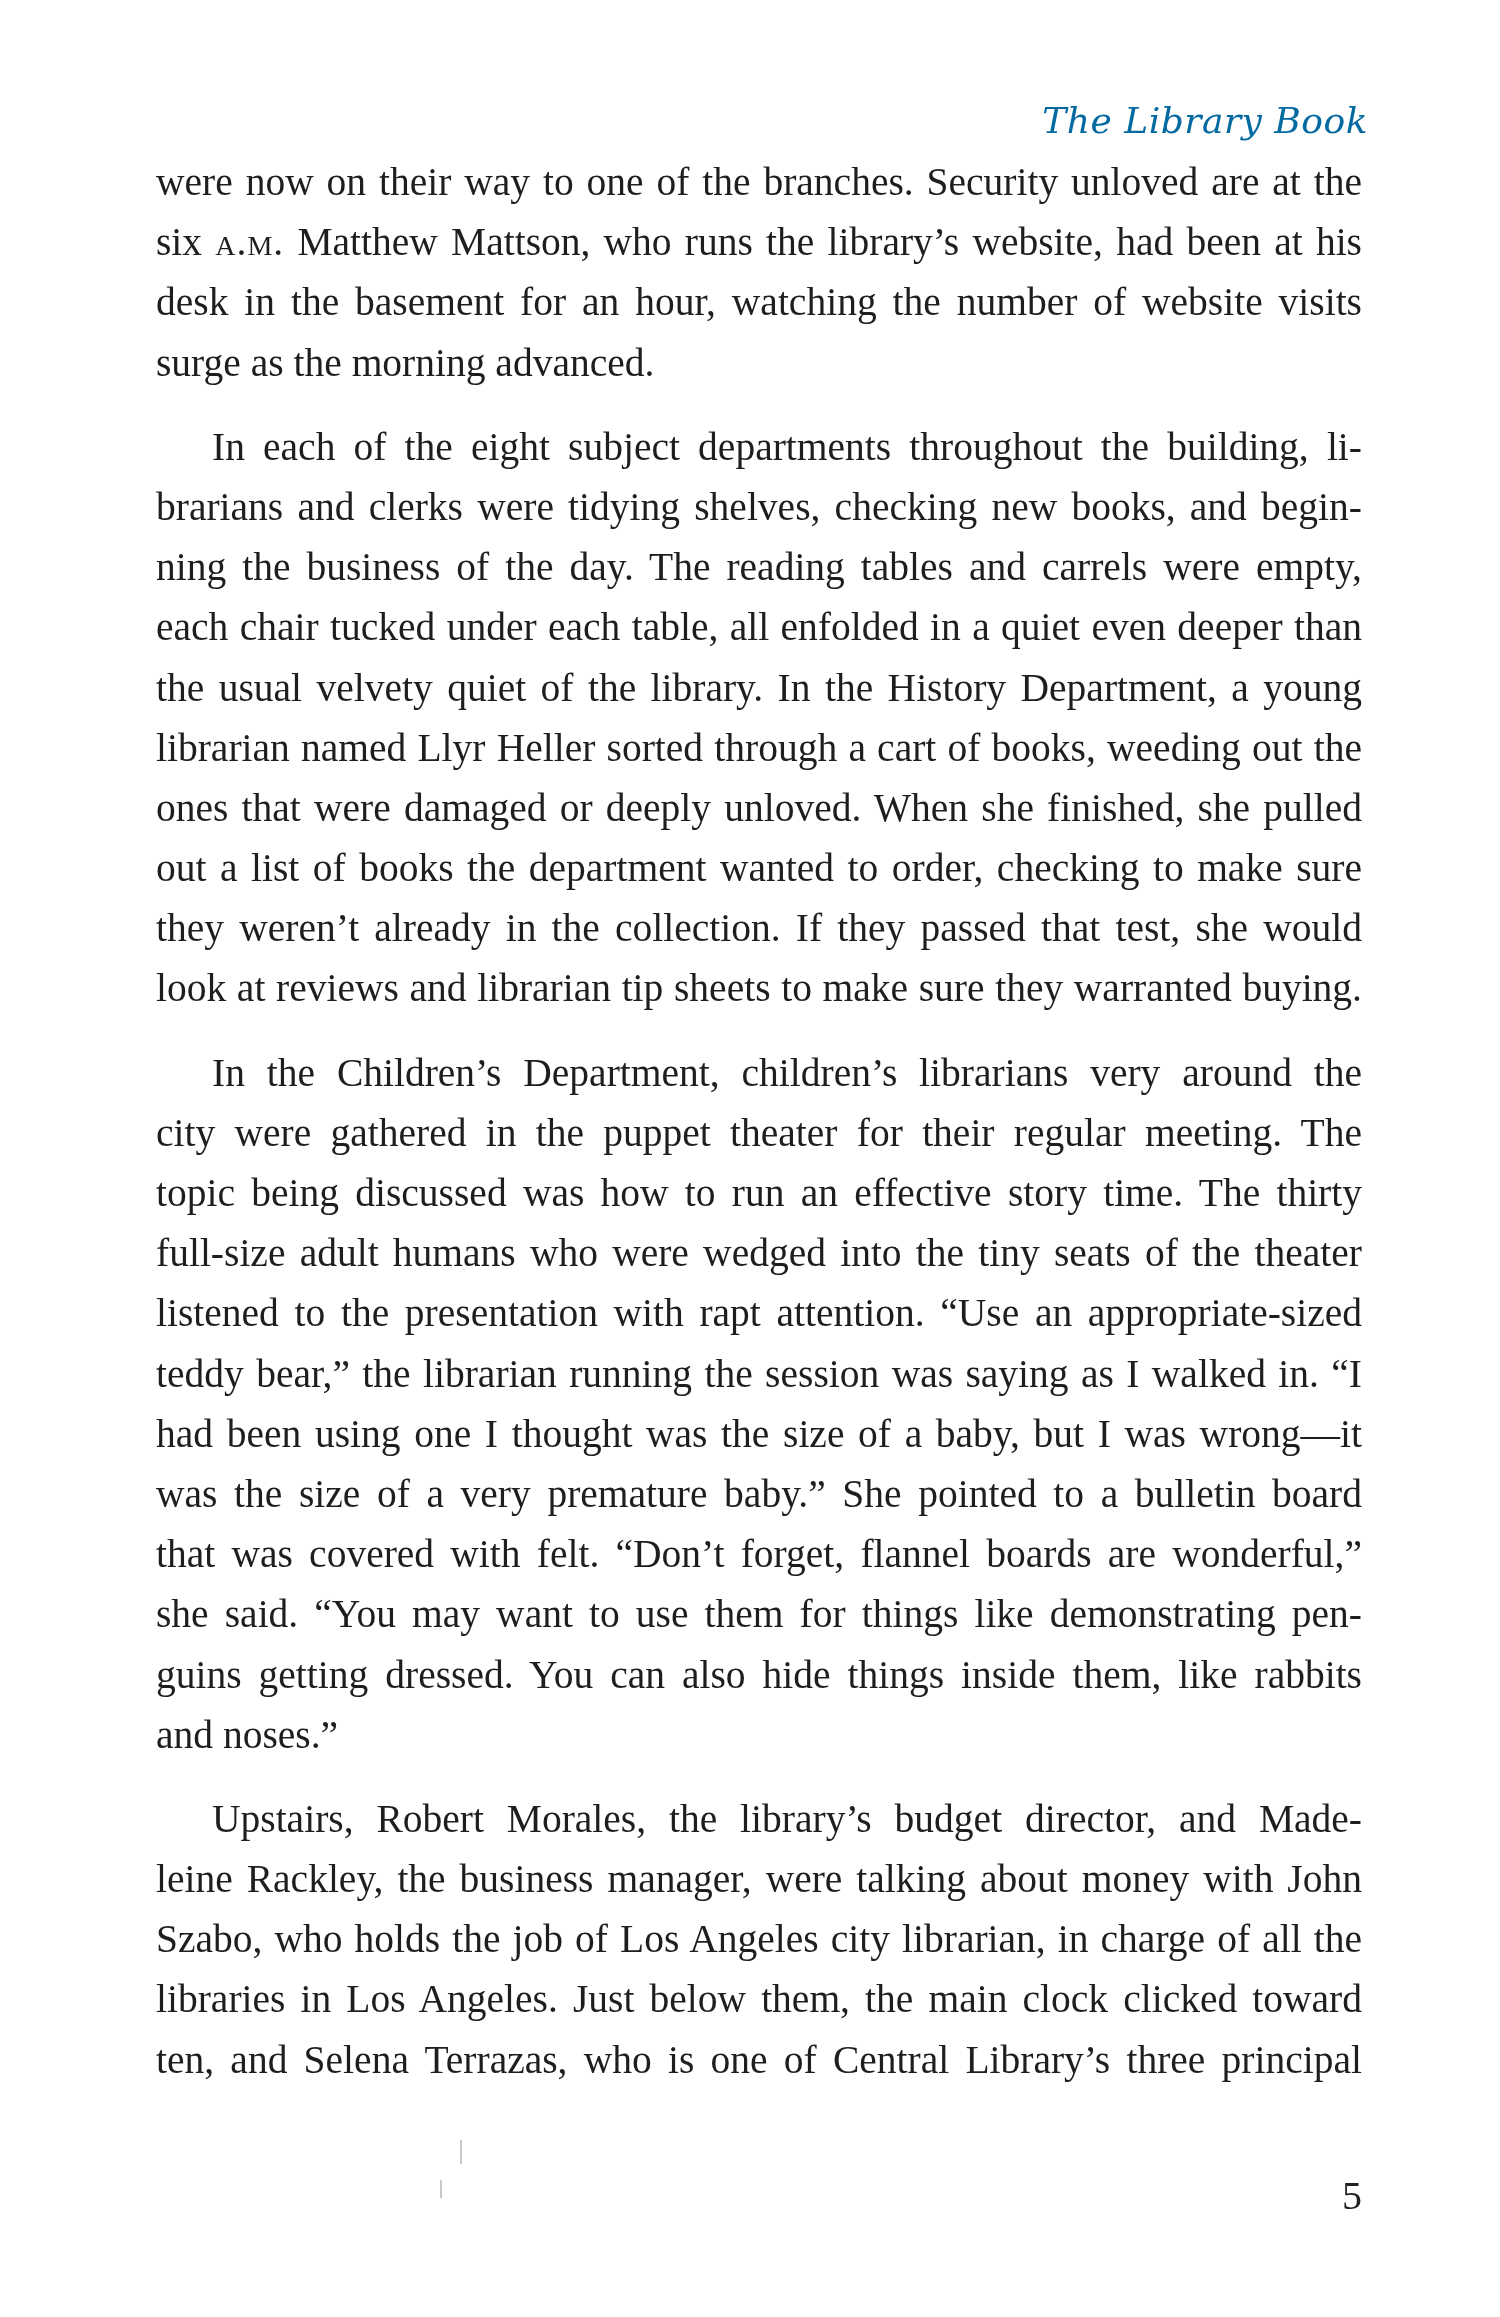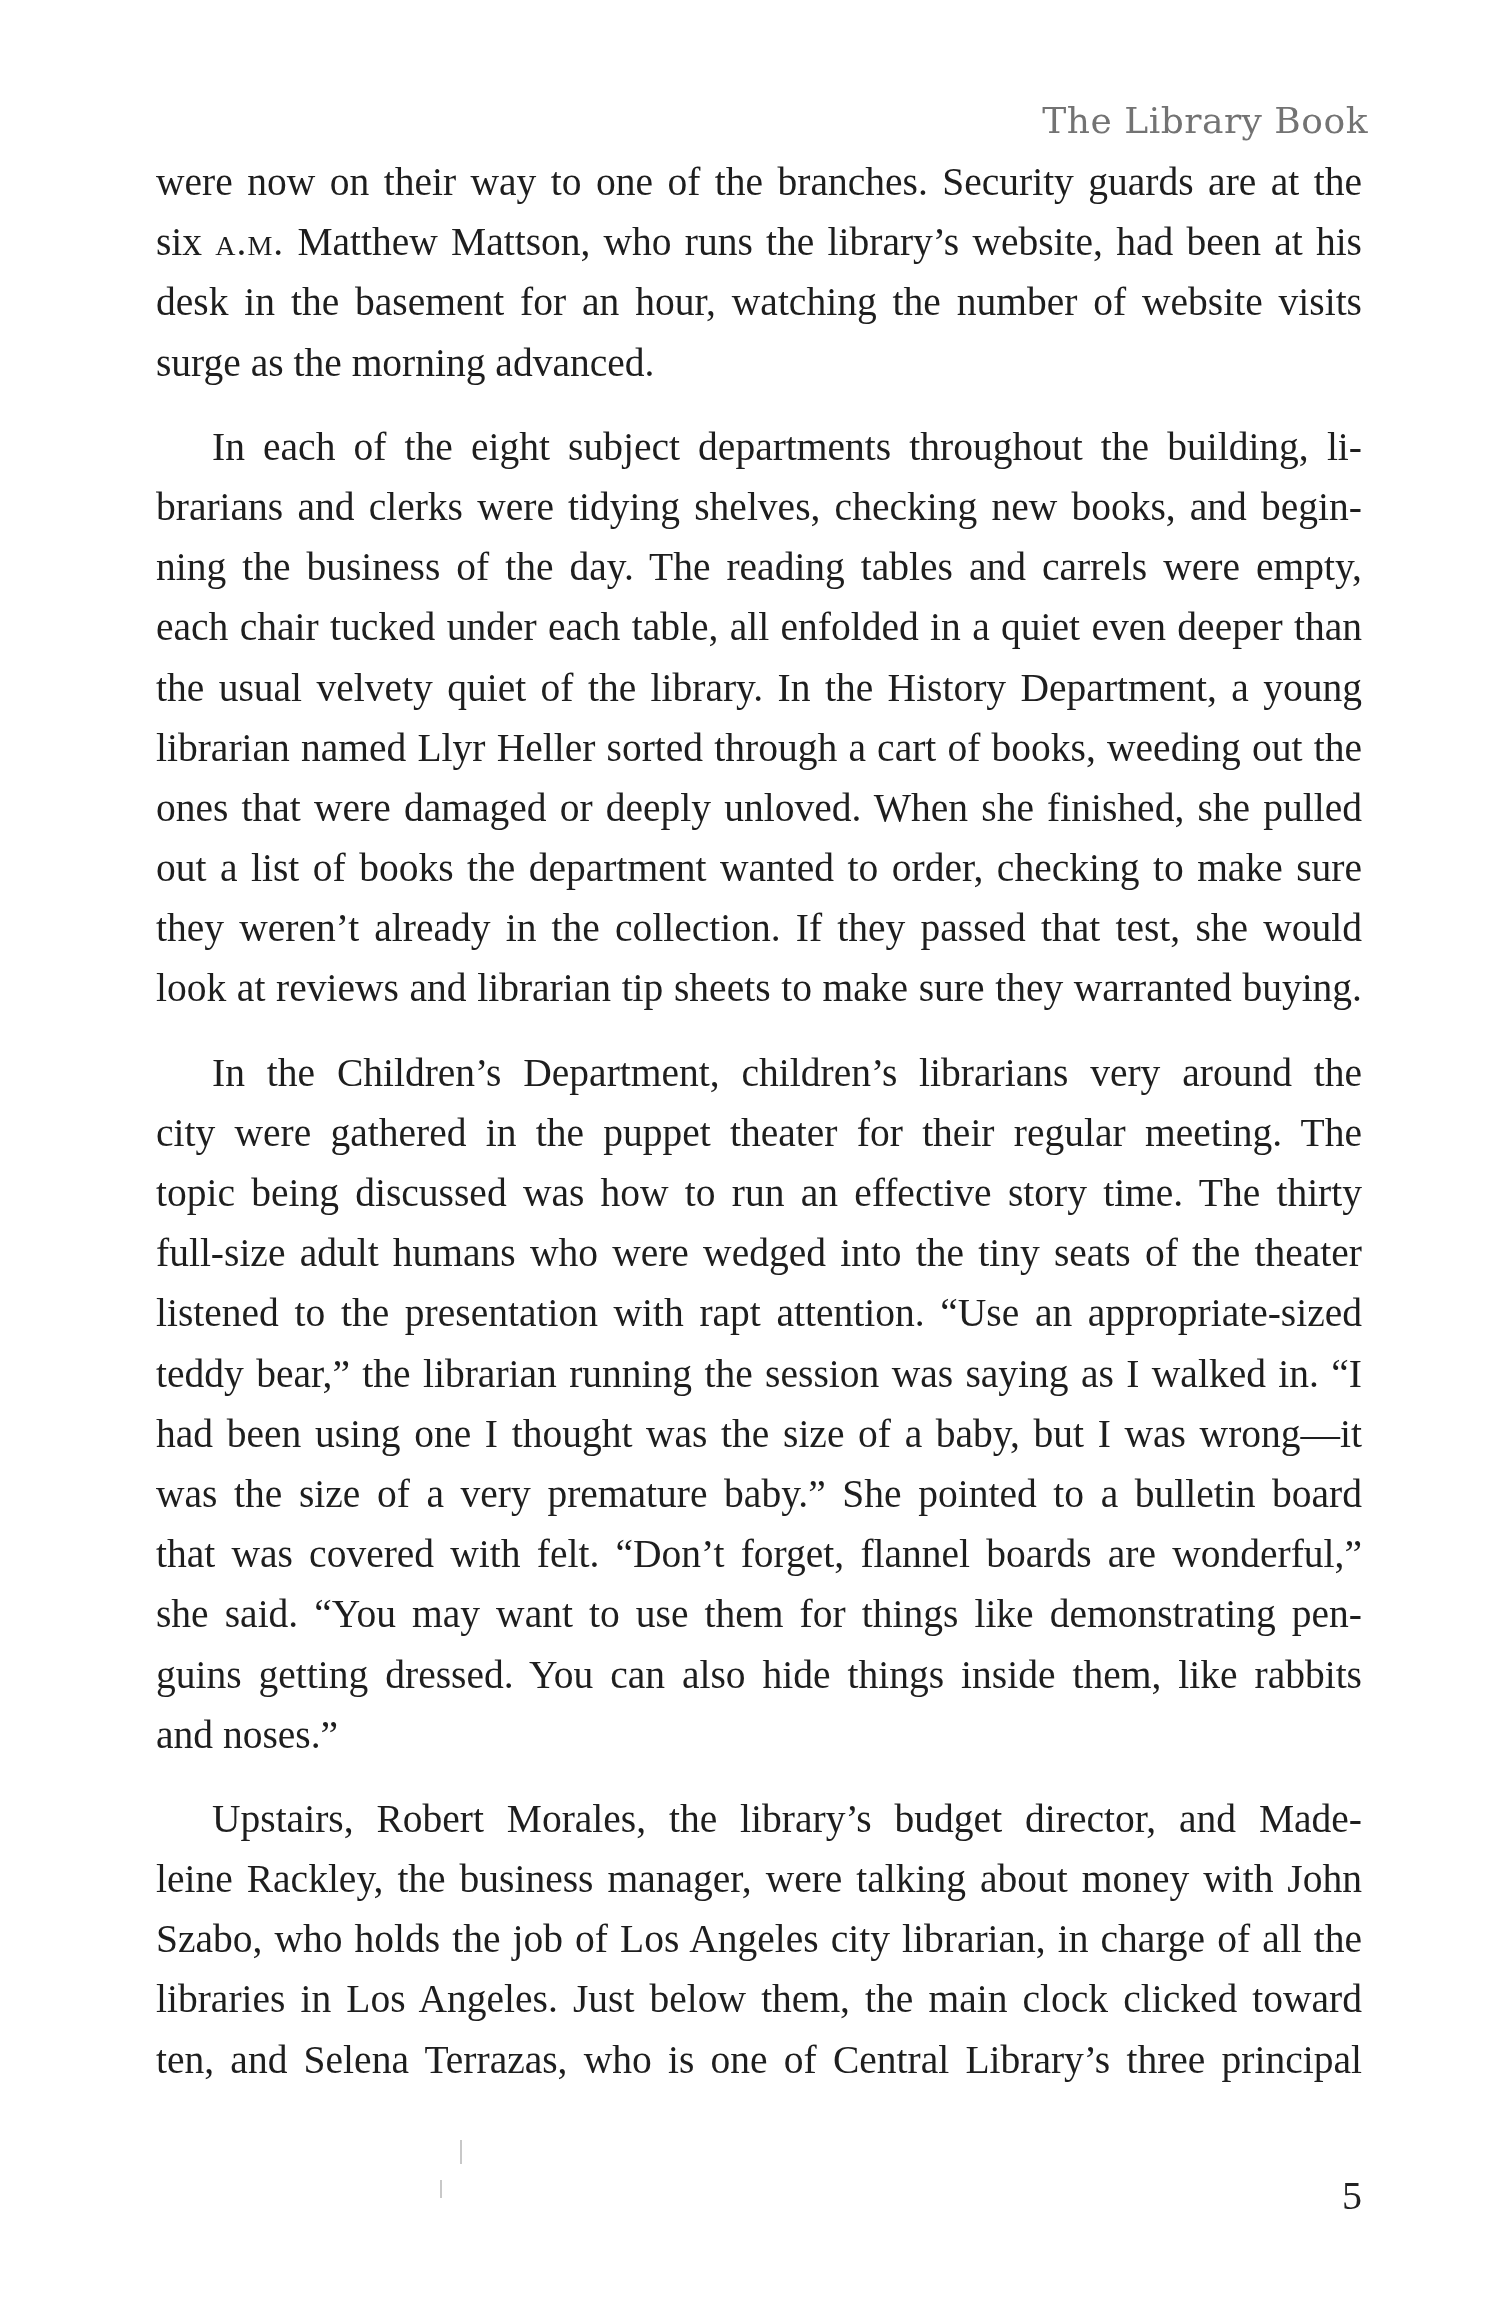--- a/index.html
+++ b/index.html
@@ -19,23 +19,24 @@
       left: 0; top: 0;
       width: 1500px;
       height: 2317px;
       background: #ffffff;
     }
     .running-head {
       position: absolute;
       right: 132px;
       top: 100px;
       font-family: "DejaVu Serif", "Liberation Serif", serif;
+      font-style: italic;
       font-size: 36px;
       letter-spacing: 0.5px;
-      color: #737373;
+      color: #0369a1;
     }
     .body-text {
       position: absolute;
       left: 156px;
       top: 152px;
       width: 1206px;
     }
     .line {
       display: block;
       height: 60.2px;
@@ -76,21 +77,21 @@
 </head>
 <body>
 
 <div class="page">
 
   <div class="running-head">The Library Book</div>
 
   <div class="body-text">
 
     <div>
-      <span class="line">were now on their way to one of the branches. Security guards are at the</span>
+      <span class="line">were now on their way to one of the branches. Security unloved are at the</span>
       <span class="line">six <span class="smallcaps">a.m.</span> Matthew Mattson, who runs the library’s website, had been at his</span>
       <span class="line">desk in the basement for an hour, watching the number of website visits</span>
       <span class="line last">surge as the morning advanced.</span>
     </div>
 
     <div>
       <span class="line indent">In each of the eight subject departments throughout the building, li-</span>
       <span class="line">brarians and clerks were tidying shelves, checking new books, and begin-</span>
       <span class="line">ning the business of the day. The reading tables and carrels were empty,</span>
       <span class="line">each chair tucked under each table, all enfolded in a quiet even deeper than</span>

